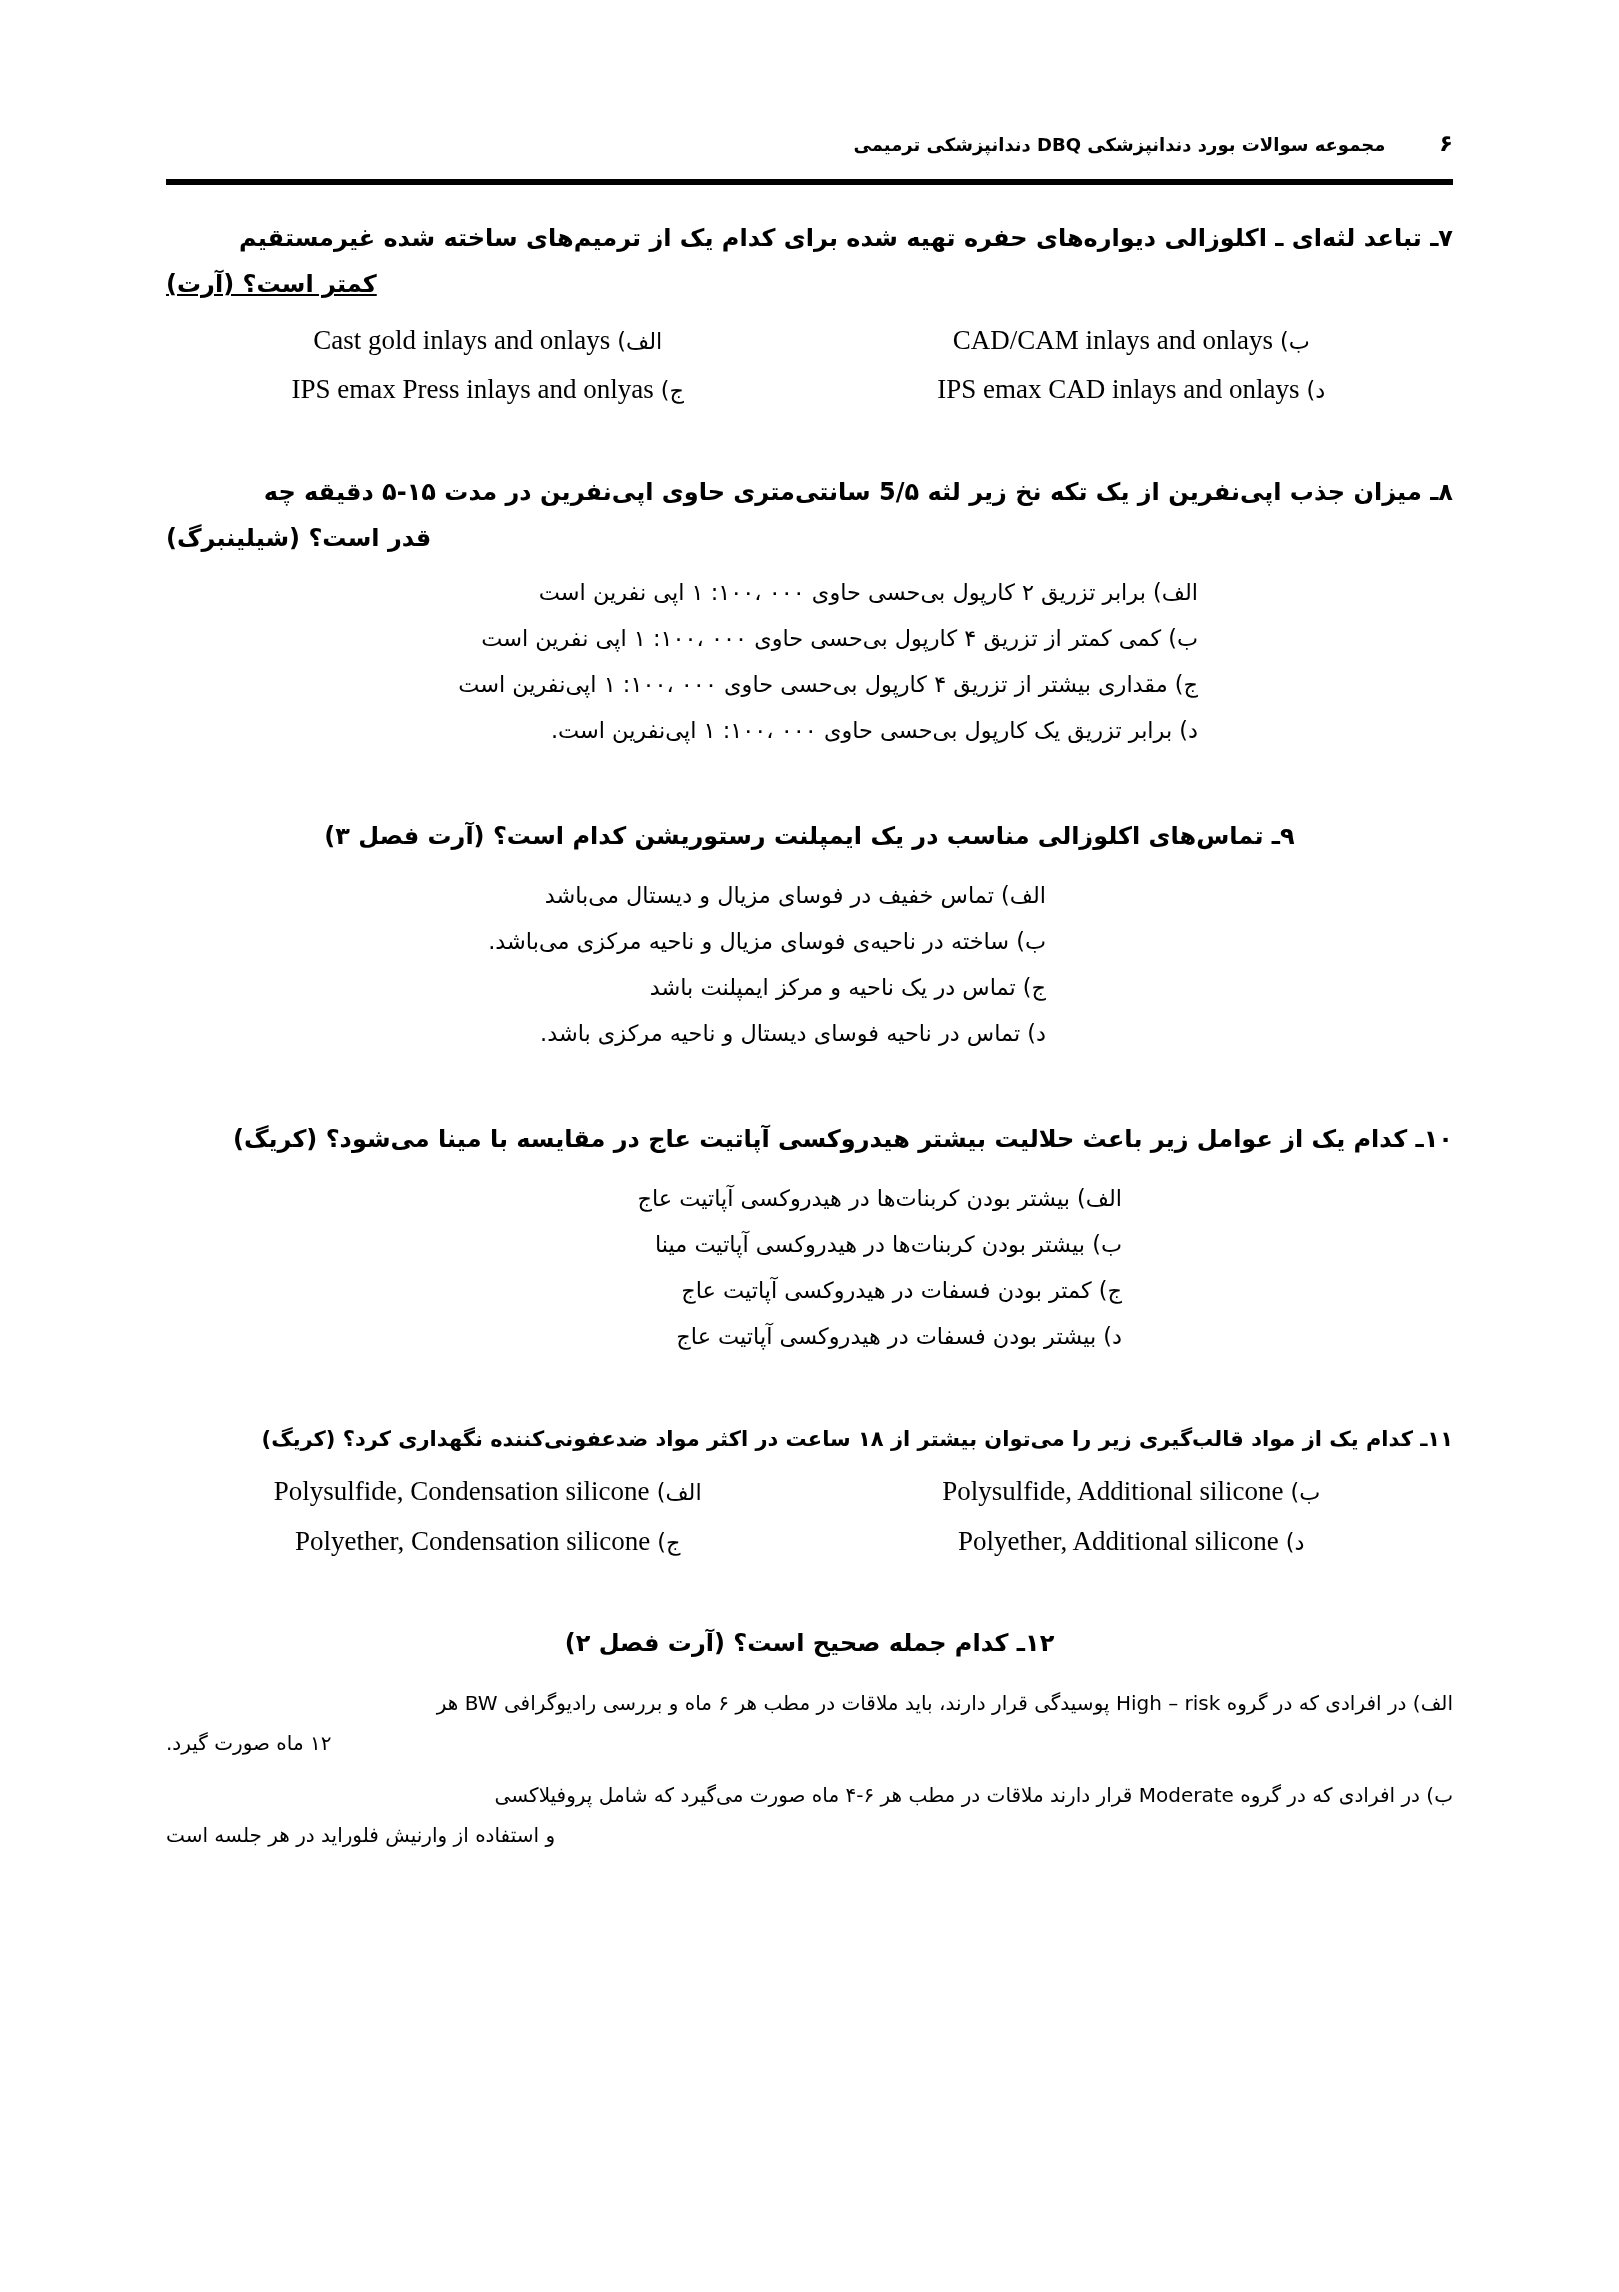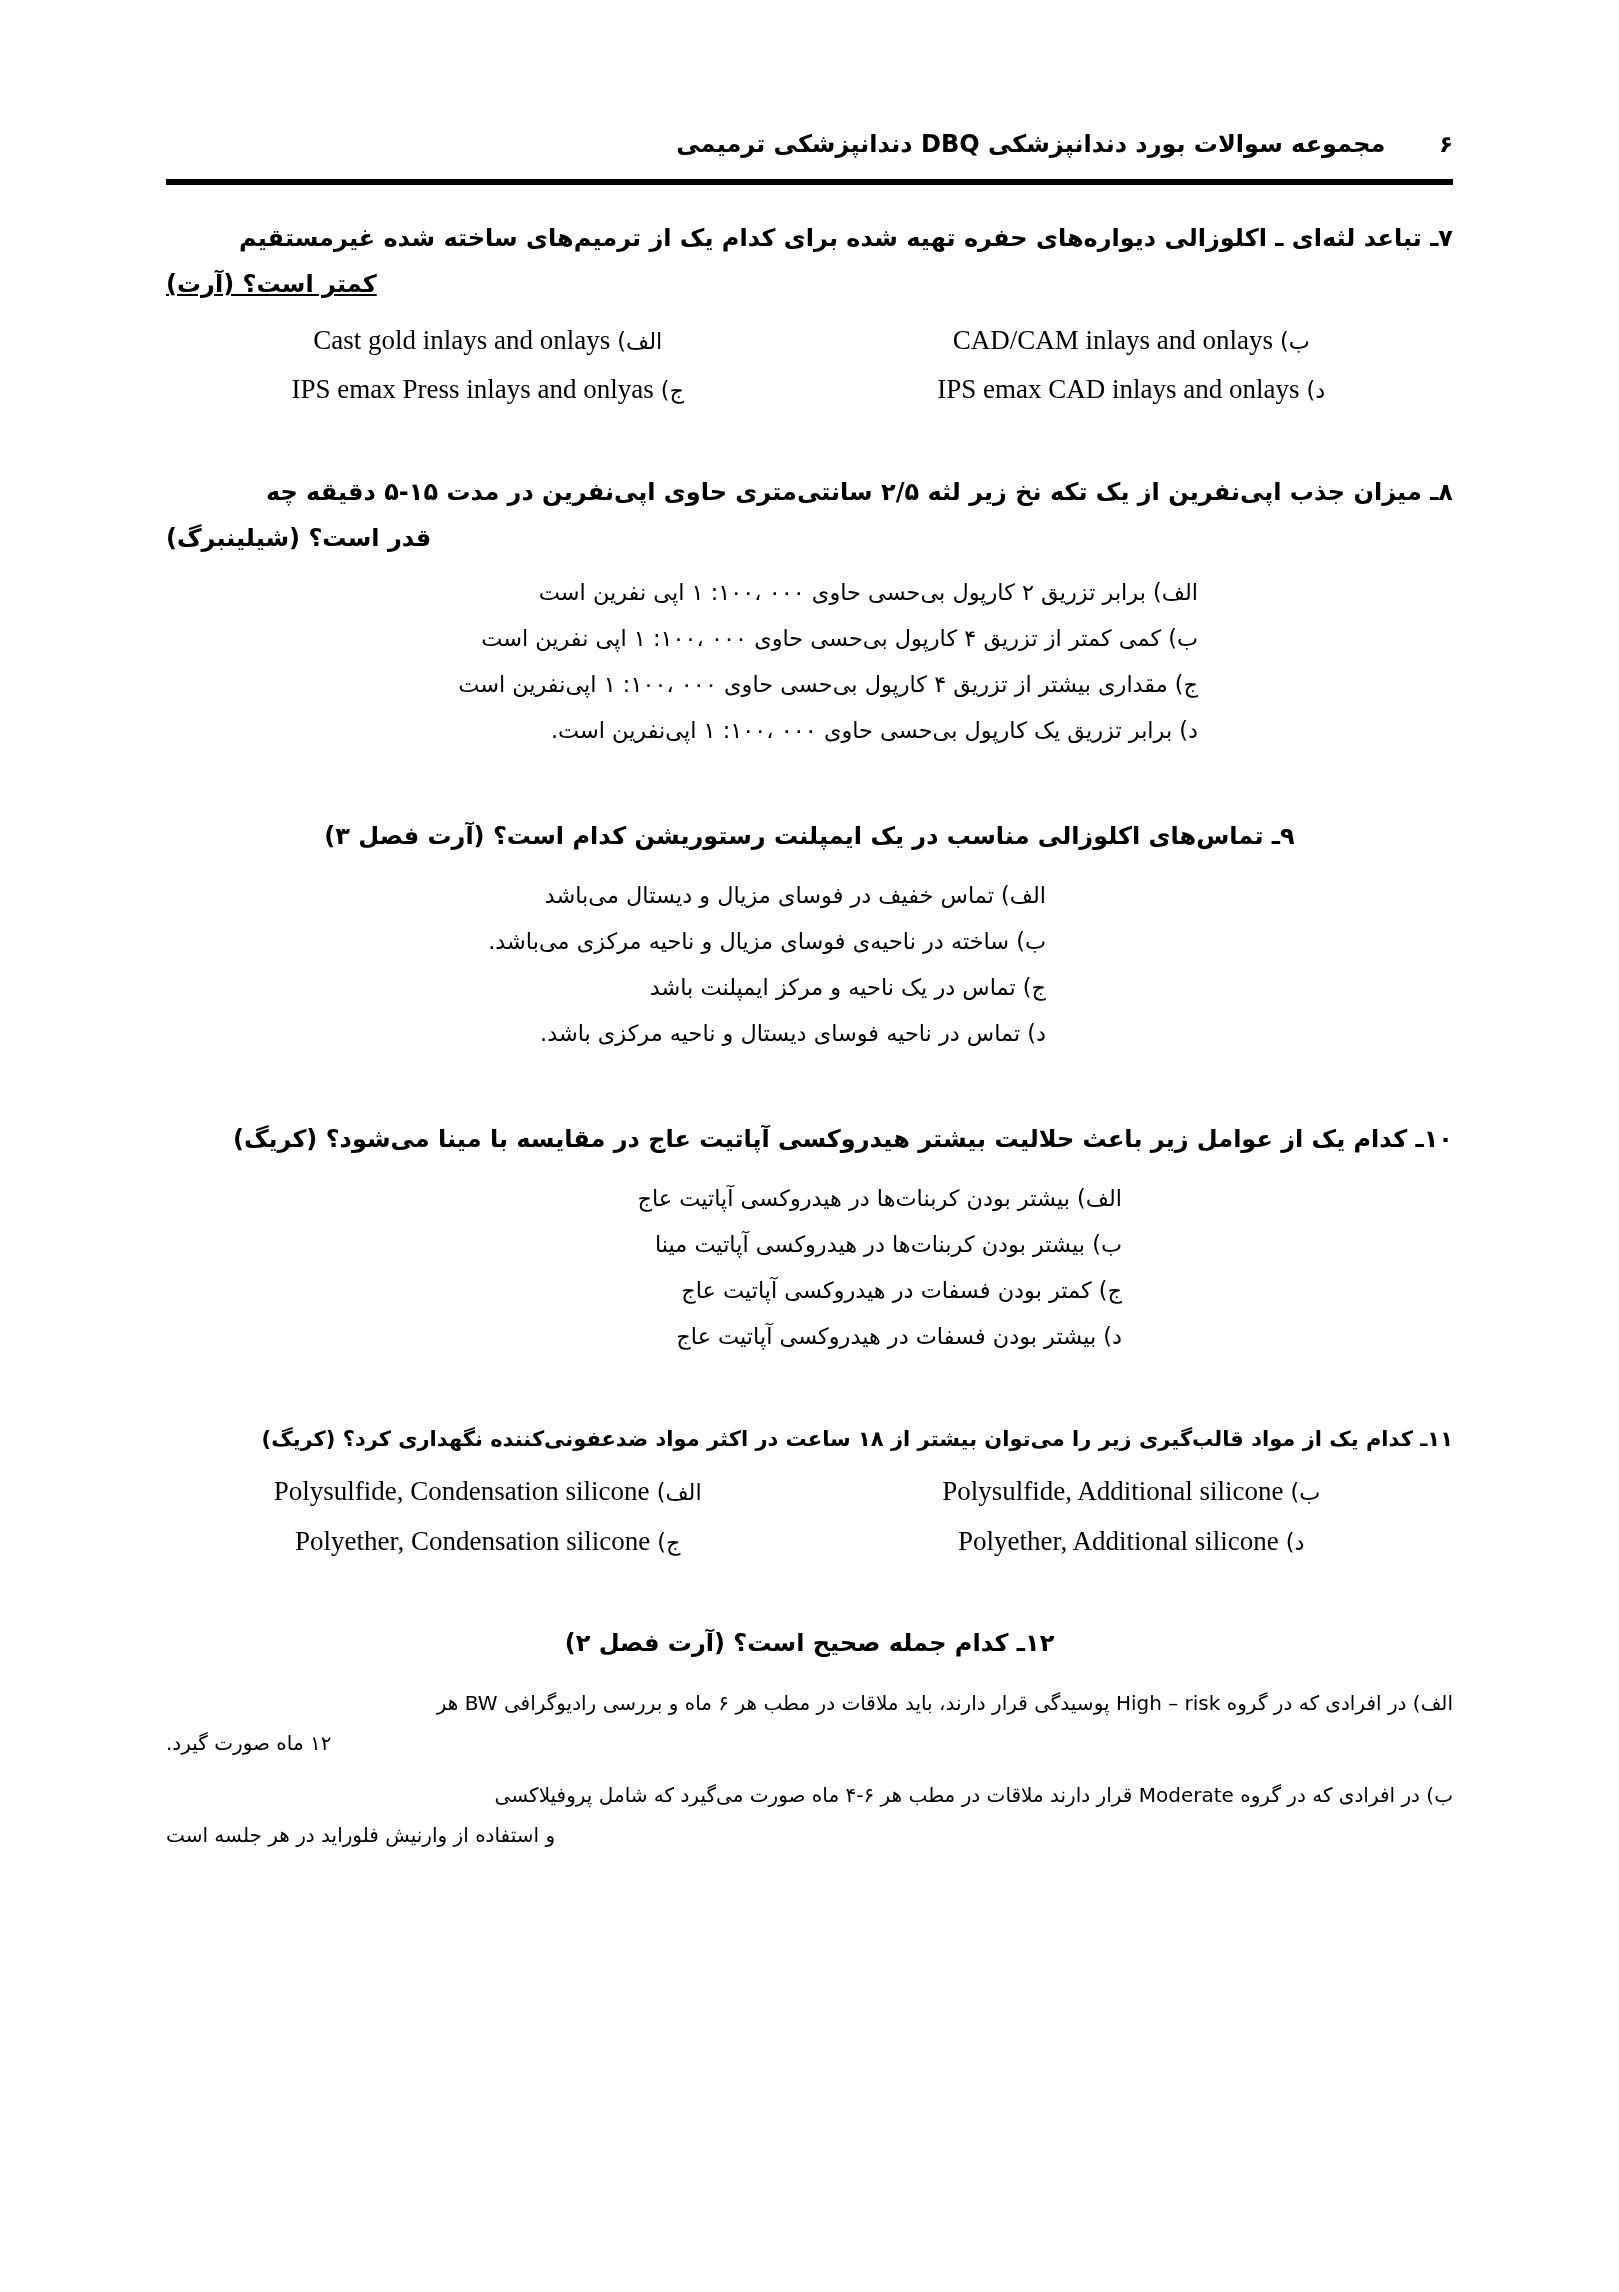--- a/index.html
+++ b/index.html
@@ -36,21 +36,21 @@
   }
   .header-page-number {
     font-family: "DejaVu Sans", sans-serif;
     font-size: 22.4px;
     font-weight: 700;
     letter-spacing: 0;
     margin-left: 54px;
   }
   .header-title {
     font-family: "DejaVu Sans", sans-serif;
-    font-size: 24px;
+    font-size: 18px;
     font-weight: 700;
     white-space: nowrap;
   }
   .header-rule {
     position: absolute;
     top: 179px;
     right: 166px;
     left: 166px;
     height: 6.3px;
     background: #000000;
@@ -179,21 +179,21 @@
           <div class="opt-en">
             <span class="lbl">ج</span><span class="lbl">)&nbsp;</span><span class="txt">IPS emax  Press inlays and onlyas</span>
           </div>
         </div>
       </div>
     </div>
 
     <div class="gap-lg"></div>
 
     <div class="question-block">
-      <div class="q-stem">۸ـ میزان جذب اپی‌نفرین از یک تکه نخ زیر لثه ۲/۵ سانتی‌متری حاوی اپی‌نفرین در مدت ۱۵-۵ دقیقه چه</div>
+      <div class="q-stem">۸ـ میزان جذب اپی‌نفرین از یک تکه نخ زیر لثه 5/۵ سانتی‌متری حاوی اپی‌نفرین در مدت ۱۵-۵ دقیقه چه</div>
       <div class="q-stem" style="text-align:left;">قدر است؟ (شیلینبرگ)</div>
 
       <div class="opts-fa indent-a">
         <div class="opt-fa">الف) برابر تزریق ۲ کارپول بی‌حسی حاوی ۰۰۰ ،۱۰۰: ۱ اپی نفرین است</div>
         <div class="opt-fa">ب) کمی کمتر از تزریق ۴ کارپول بی‌حسی حاوی ۰۰۰ ،۱۰۰: ۱ اپی نفرین است</div>
         <div class="opt-fa">ج) مقداری بیشتر از تزریق ۴ کارپول بی‌حسی حاوی ۰۰۰ ،۱۰۰: ۱ اپی‌نفرین است</div>
         <div class="opt-fa">د) برابر تزریق یک کارپول بی‌حسی حاوی ۰۰۰ ،۱۰۰: ۱ اپی‌نفرین است.</div>
       </div>
     </div>
 

